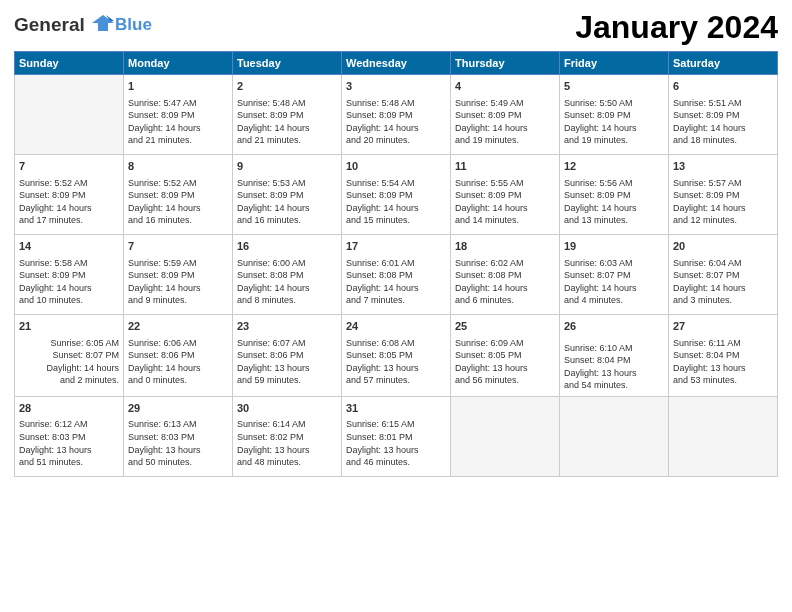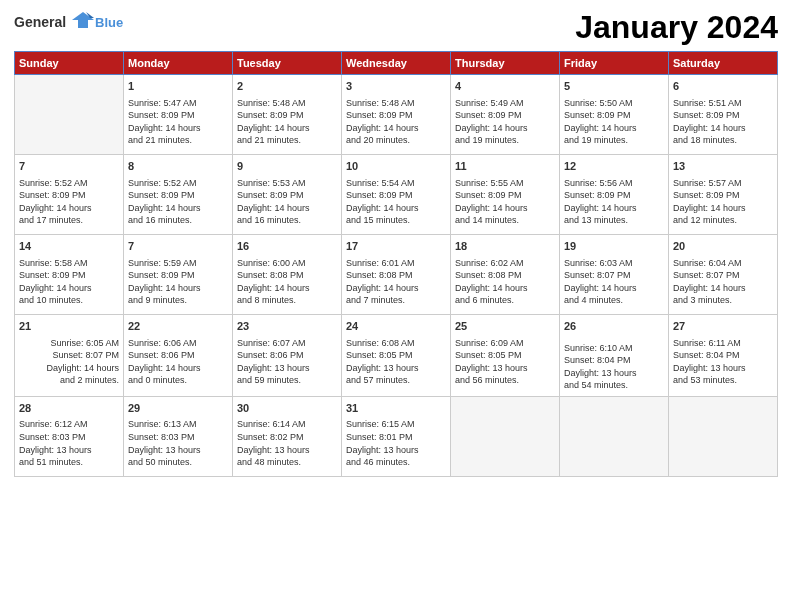--- a/index.html
+++ b/index.html
@@ -38,21 +38,21 @@
       font-size: 14px;
       color: #555;
       margin-top: 2px;
     }
     table {
       width: 100%;
       border-collapse: collapse;
       font-size: 9.5px;
     }
     thead tr th {
-      background: #b91c1c;
+      background: #0369a1;
       color: #fff;
       font-size: 11px;
       font-weight: bold;
       padding: 5px 4px;
       border: 1px solid #5580c8;
       text-align: left;
     }
     tbody tr td {
       border: 1px solid #ccc;
       vertical-align: top;
@@ -84,28 +84,28 @@
     }
   </style>
 </head>
 <body>
 
 <div class="page">
   <div class="header">
     <div class="logo">
       <div>
         <div style="display:flex;align-items:center;">
-          <div style="font-size:14px;font-weight:bold;color:#333;line-height:1.15;">
+          <div style="font-size:19px;font-weight:bold;color:#333;line-height:1.15;">
             <span style="color:#333;">General</span>
             <svg width="22" height="22" viewBox="0 0 22 22" style="margin-left:2px;vertical-align:middle;margin-top:-4px;">
               <polygon points="11,2 22,10 16,10 16,18 6,18 6,10 0,10" fill="#4a90d9"></polygon>
               <polygon points="14,2 22,8 18,8" fill="#2a6ab0"></polygon>
             </svg>
           </div>
-          <div style="font-size:13px;font-weight:bold;color:#4a90d9;line-height:1.15;margin-left:1px;">Blue</div>
+          <div style="font-size:17px;font-weight:bold;color:#4a90d9;line-height:1.15;margin-left:1px;">Blue</div>
         </div>
       </div>
     </div>
     <div class="title-block">
       <div class="month-title">January 2024</div>
     </div>
   </div>
 
   <table>
     <thead>

